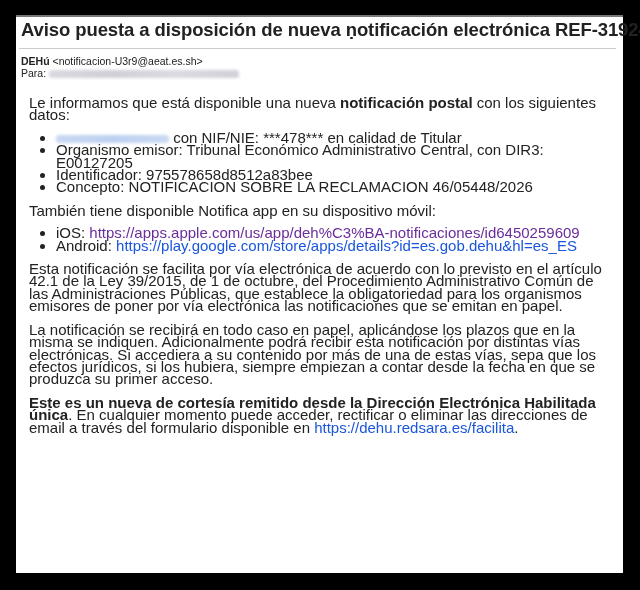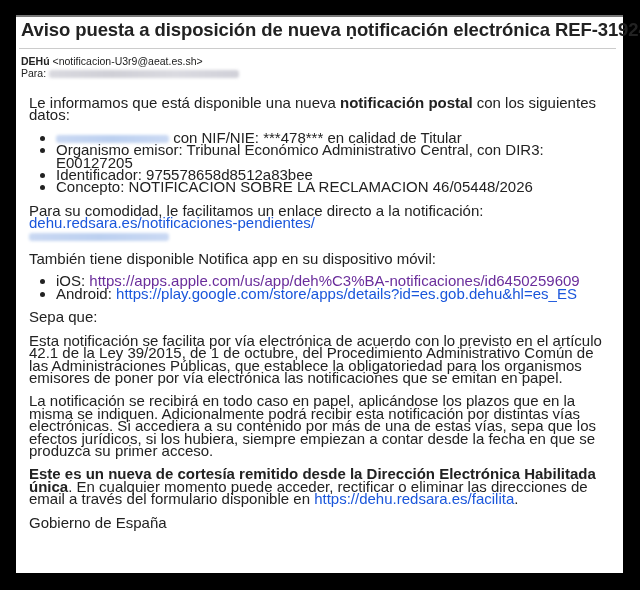--- a/index.html
+++ b/index.html
@@ -57,27 +57,24 @@
 
   <div class="body">
     <p><span>Le informamos que está disponible una nueva </span><b>notificación postal</b><span> con los siguientes datos:</span></p>
     <ul>
       <li><span class="blur-blue" style="width:113px"></span><span> con NIF/NIE: ***478*** en calidad de Titular</span></li>
       <li>Organismo emisor: Tribunal Económico Administrativo Central, con DIR3: E00127205</li>
       <li>Identificador: 975578658d8512a83bee</li>
       <li>Concepto: NOTIFICACION SOBRE LA RECLAMACION 46/05448/2026</li>
     </ul>
 
-    <p><span>Para su comodidad, le facilitamos un enlace directo a la notificación: </span><a>dehu.redsara.es/notificaciones-pendientes/</a><br><span class="blur-blue" style="width:140px"></span></p>
 
     <p>También tiene disponible Notifica app en su dispositivo móvil:</p>
     <ul>
       <li><span>iOS: </span><a class="visited">https://apps.apple.com/us/app/deh%C3%BA-notificaciones/id6450259609</a></li>
       <li><span>Android: </span><a>https://play.google.com/store/apps/details?id=es.gob.dehu&amp;hl=es_ES</a></li>
     </ul>
 
-    <p>Sepa que:</p>
     <p style="padding-right:14px">Esta notificación se facilita por vía electrónica de acuerdo con lo previsto en el artículo 42.1 de la Ley 39/2015, de 1 de octubre, del Procedimiento Administrativo Común de las Administraciones Públicas, que establece la obligatoriedad para los organismos emisores de poner por vía electrónica las notificaciones que se emitan en papel.</p>
     <p style="padding-right:14px">La notificación se recibirá en todo caso en papel, aplicándose los plazos que en la misma se indiquen. Adicionalmente podrá recibir esta notificación por distintas vías electrónicas. Si accediera a su contenido por más de una de estas vías, sepa que los efectos jurídicos, si los hubiera, siempre empiezan a contar desde la fecha en que se produzca su primer acceso.</p>
     <p style="padding-right:14px"><b>Este es un nueva de cortesía remitido desde la Dirección Electrónica Habilitada única</b><span>. En cualquier momento puede acceder, rectificar o eliminar las direcciones de email a través del formulario disponible en </span><a>https://dehu.redsara.es/facilita</a><span>.</span></p>
-    <p>Gobierno de España</p>
   </div>
 </div>
 
 </body></html>

